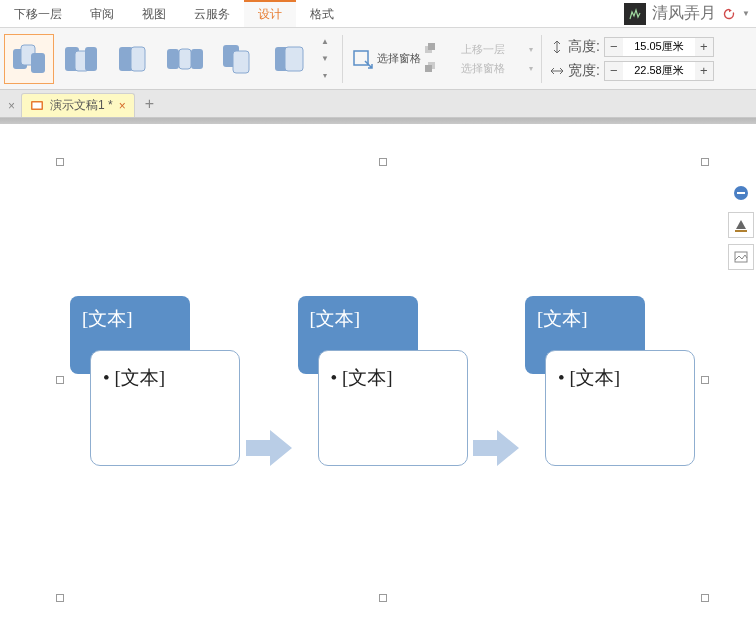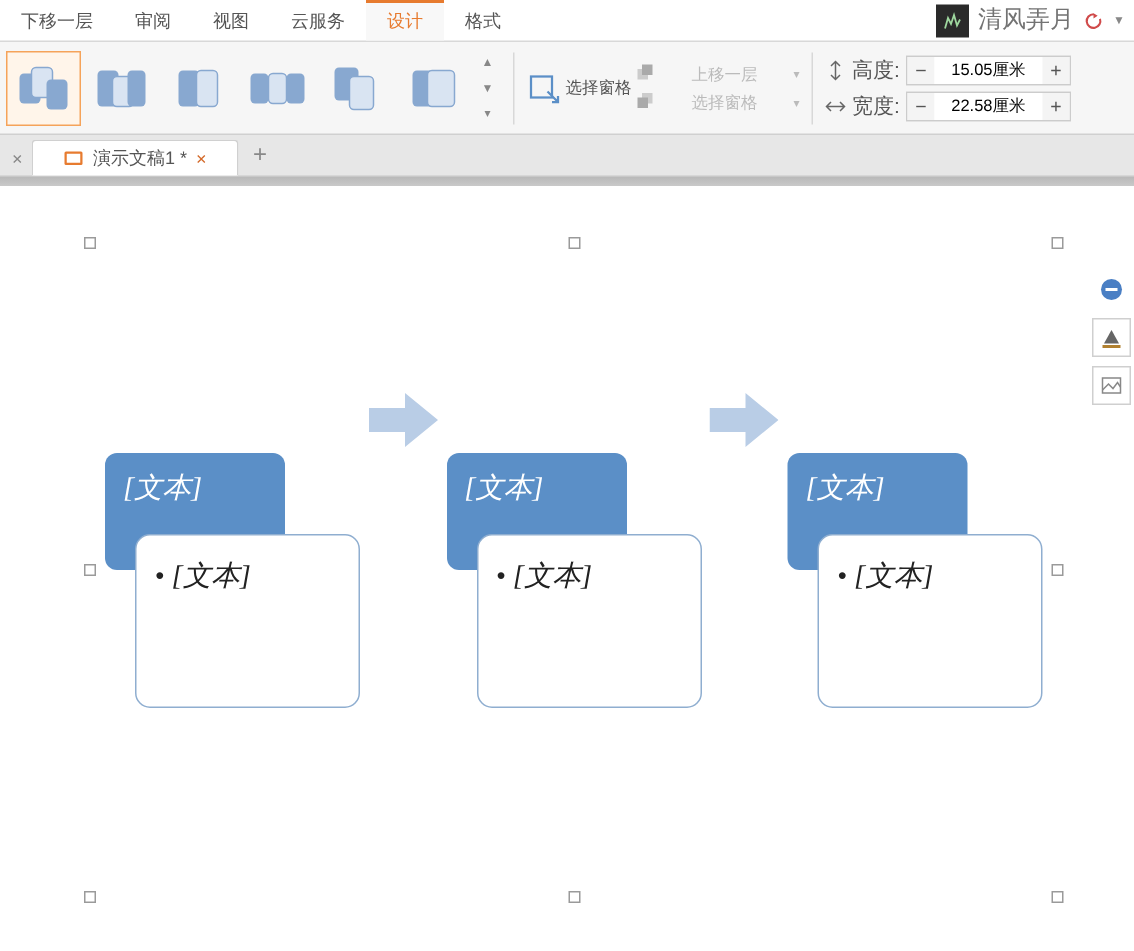--- a/index.html
+++ b/index.html
@@ -32,38 +32,38 @@
   .dim-group { display: flex; flex-direction: column; gap: 4px; }
   .dim-row { display: flex; align-items: center; gap: 4px; }
   .dim-row svg { width: 14px; height: 14px; color: #666; }
   .dim-lbl { color: #555; font-size: 14px; }
   .spinner { display: flex; border: 1px solid #ccc; background: #fff; height: 20px; }
   .spinner button { width: 18px; border: none; background: #f4f4f4; color: #555; cursor: pointer; font-size: 13px; line-height: 1; }
   .spinner input { width: 72px; border: none; text-align: center; font-size: 11px; padding: 0 2px; }
   
   .tabbar { height: 28px; background: #e7e7e7; border-bottom: 1px solid #c8c8c8; display: flex; align-items: flex-end; padding: 0 4px; gap: 2px; }
   .doc-close-left { color: #888; padding: 0 4px 4px; cursor: pointer; font-size: 12px; }
-  .doctab { background: #ffffff; border: 1px solid #d0d0d0; border-bottom: none; padding: 3px 20px; display: flex; align-items: center; gap: 6px; font-size: 12px; color: #555; border-radius: 3px 3px 0 0; }
+  .doctab { background: #fef9c3; border: 1px solid #d0d0d0; border-bottom: none; padding: 3px 8px; display: flex; align-items: center; gap: 6px; font-size: 12px; color: #555; border-radius: 3px 3px 0 0; }
   .doctab .doc-icon { width: 14px; height: 14px; }
   .doctab .close { color: #d46a2a; cursor: pointer; font-size: 12px; }
   .addtab { color: #888; padding: 0 8px 4px; cursor: pointer; font-size: 16px; }
   
   .canvas-area { position: absolute; top: 118px; left: 0; right: 0; bottom: 0; background: linear-gradient(#b9b9b9, #c9c9c9 6px, #fff 6px); }
   .slide-sel { position: absolute; left: 60px; top: 44px; width: 645px; height: 436px; }
   .handle { position: absolute; width: 8px; height: 8px; background: #fff; border: 1px solid #9a9a9a; }
   .h-tl { left: -4px; top: -4px; }
   .h-tm { left: 50%; top: -4px; margin-left: -4px; }
   .h-tr { right: -4px; top: -4px; }
   .h-ml { left: -4px; top: 50%; margin-top: -4px; }
   .h-mr { right: -4px; top: 50%; margin-top: -4px; }
   .h-bl { left: -4px; bottom: -4px; }
   .h-bm { left: 50%; bottom: -4px; margin-left: -4px; }
   .h-br { right: -4px; bottom: -4px; }
   
-  .smart { position: absolute; left: 10px; top: 140px; width: 625px; height: 180px; display: flex; align-items: flex-start; justify-content: space-between; font-style: italic; }
+  .smart { position: absolute; left: 10px; top: 124px; width: 625px; height: 180px; display: flex; align-items: flex-end; justify-content: space-between; }
   .node { position: relative; width: 170px; height: 170px; }
   .node-head { position: absolute; left: 0; top: 0; width: 120px; height: 78px; background: #5b8fc7; border-radius: 8px; color: #fff; padding: 10px 12px; font-size: 19px; font-family: SimSun, serif; }
   .node-body { position: absolute; left: 20px; top: 54px; width: 150px; height: 116px; background: #fff; border: 1.5px solid #8faed0; border-radius: 10px; padding: 14px 12px; font-size: 19px; font-family: SimSun, serif; color: #222; }
   .node-body::before { content: "• "; }
   .arrow { width: 46px; height: 36px; margin-top: -40px; }
   
   .sidetools { position: absolute; right: 2px; top: 62px; display: flex; flex-direction: column; gap: 6px; }
   .sidetools .t { width: 26px; height: 26px; border: 1px solid #cfcfcf; background: #fff; display: flex; align-items: center; justify-content: center; cursor: pointer; }
   .sidetools .t.nb { border: none; }
   .sidetools svg { width: 16px; height: 16px; }

